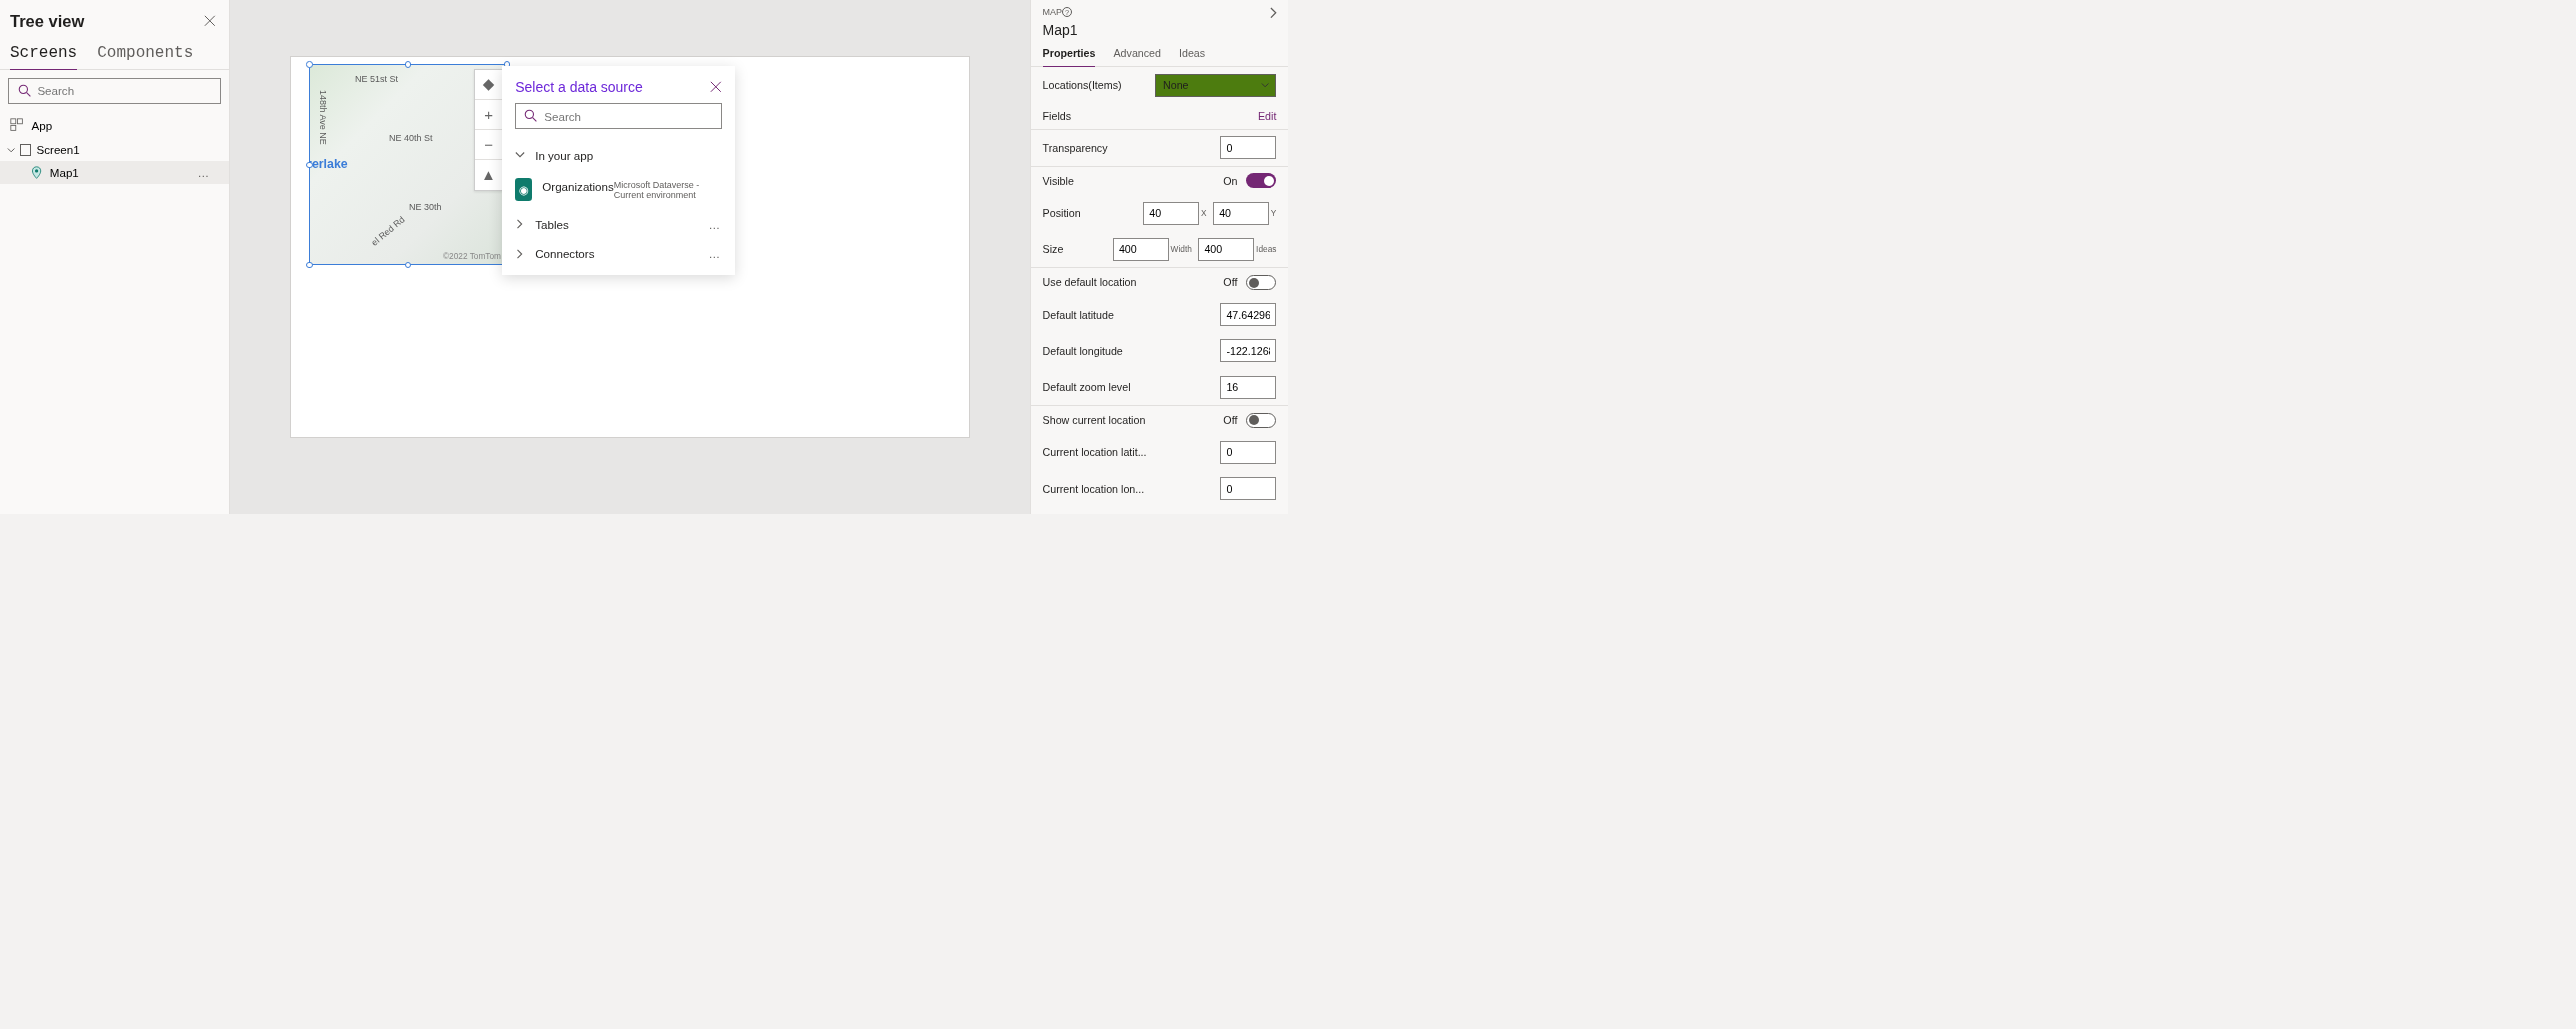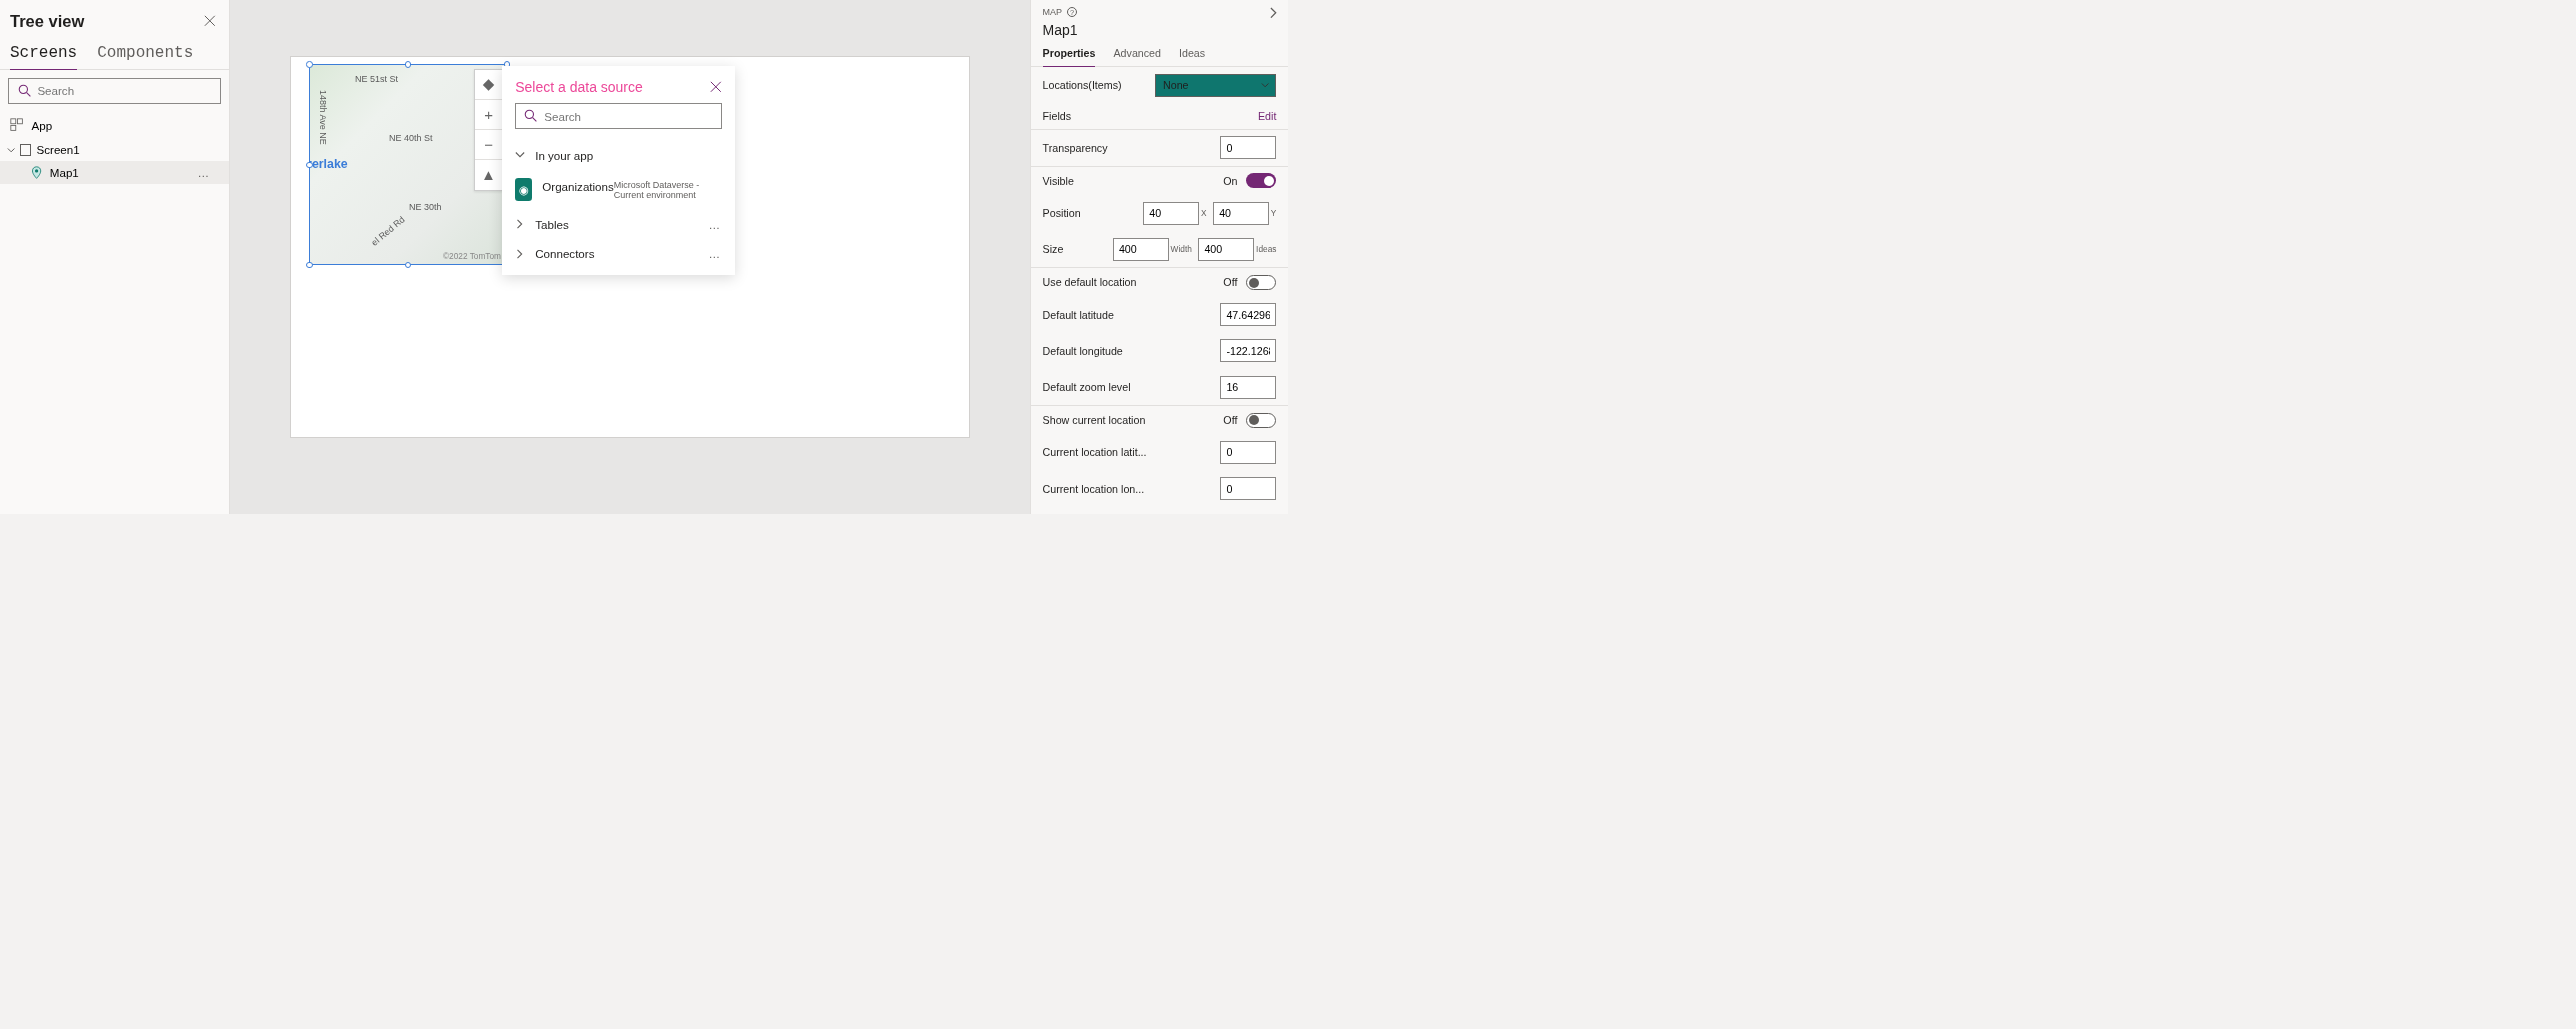--- a/index.html
+++ b/index.html
@@ -43,48 +43,48 @@
 .map-label { position: absolute; font-size: 9px; color: #5a5a5a; }
 .map-place { position: absolute; font-size: 12.4px; color: #3b7dd8; font-weight: 600; }
 .map-copy { position: absolute; right: 5px; bottom: 3.3px; font-size: 8.3px; color: #888; }
 .map-zoom { position: absolute; right: 3.3px; top: 3.3px; display: flex; flex-direction: column; background: #fff; border: 0.8px solid #ccc; box-shadow: 0 0.8px 2.5px rgba(0,0,0,.1); }
 .map-zoom div { width: 26.4px; height: 30px; display: flex; align-items: center; justify-content: center; border-bottom: 0.8px solid #e1dfdd; color: #666; cursor: pointer; font-size: 15px; }
 .map-zoom div:last-child { border-bottom: none; }
 
 
 .ds-popup { position: absolute; left: 211px; top: 9px; width: 233px; background: #fff; box-shadow: 0 3.3px 13.2px rgba(0,0,0,.15); padding: 13.2px 0 6.6px 0; }
 .ds-head { display: flex; justify-content: space-between; align-items: center; padding: 0 13.2px 8.3px 13.2px; }
-.ds-title { font-size: 14px; font-weight: 400; color: #ec4899; }
+.ds-title { font-size: 14px; font-weight: 400; color: #6d28d9; }
 .ds-close { width: 11.6px; height: 11.6px; color: #742774; cursor: pointer; }
 .ds-search { margin: 0 13.2px 11.6px 13.2px; border: 0.8px solid #8a8886; display: flex; align-items: center; padding: 5px 8.3px; }
 .ds-search svg { width: 13.2px; height: 13.2px; color: #742774; }
 .ds-search input { border: none; outline: none; font-size: 11.6px; padding-left: 6.6px; flex: 1; color: #605e5c; }
 .ds-row { display: flex; align-items: center; gap: 10px; padding: 8.3px 13.2px; cursor: pointer; font-size: 11.6px; color: #201f1e; }
 .ds-row .chev { width: 10px; height: 10px; color: #605e5c; display: flex; }
 .ds-row.org .ico { width: 23px; height: 23px; background: #0f7b6c; border-radius: 3.3px; display: flex; align-items: center; justify-content: center; color: #fff; font-size: 11.6px; }
 .ds-row.org .txt { display: flex; flex-direction: row; }
 .ds-row.org .sub { font-size: 9px; color: #605e5c; }
 .ds-row .dots { margin-left: auto; color: #605e5c; letter-spacing: 1.7px; }
 
 
 .prop-panel { position: absolute; right: 0; top: 0; width: 258px; height: 100%; background: #f8f7f6; border-left: 0.8px solid #e1dfdd; display: flex; flex-direction: column; font-size: 10.7px; color: #201f1e; }
 .prop-top { display: flex; justify-content: space-between; align-items: center; padding: 6.6px 8.3px 1.7px 11.6px; }
-.prop-type { font-size: 9px; color: #605e5c; display: flex; gap: 5px; }
+.prop-type { font-size: 9px; color: #605e5c; display: flex; }
 .prop-type .q { width: 10px; height: 10px; border: 0.8px solid #605e5c; border-radius: 50%; display: flex; align-items: center; justify-content: center; font-size: 7.4px; }
 .prop-expand { color: #605e5c; cursor: pointer; }
 .prop-name { font-size: 14px; padding: 1.7px 11.6px 6.6px 11.6px; }
 .prop-tabs { display: flex; gap: 18px; padding: 0 11.6px; border-bottom: 0.8px solid #e1dfdd; }
 .prop-tab { font-size: 10.7px; color: #605e5c; padding: 3.3px 0 6.6px 0; cursor: pointer; }
 .prop-tab.active { color: #201f1e; font-weight: 600; border-bottom: 1.7px solid #742774; margin-bottom: -0.8px; }
 .prop-body { overflow-y: auto; flex: 1; }
 .prop-row { display: flex; justify-content: space-between; align-items: center; padding: 6.6px 11.6px; }
 .prop-sep { border-top: 0.8px solid #e1dfdd; }
 .prop-row label { color: #201f1e; }
 .prop-row .link { color: #742774; cursor: pointer; }
-.prop-select { width: 121px; height: 23px; border: 0.8px solid #605e5c; background: #0f766e; display: flex; align-items: center; justify-content: space-between; padding: 0 6.6px; font-size: 10.7px; cursor: pointer; }
+.prop-select { width: 121px; height: 23px; border: 0.8px solid #605e5c; background: #4d7c0f; display: flex; align-items: center; justify-content: space-between; padding: 0 6.6px; font-size: 10.7px; cursor: pointer; }
 .prop-input { width: 56px; height: 23px; border: 0.8px solid #8a8886; background: #fff; padding: 0 5px; font-size: 10.7px; }
 .prop-input.wide { width: 56px; }
 .toggle { display: flex; align-items: center; gap: 9px; }
 .toggle .track { width: 30px; height: 15px; border-radius: 8.3px; position: relative; cursor: pointer; }
 .toggle .track.on { background: #742774; }
 .toggle .track.off { background: #fff; border: 0.8px solid #605e5c; }
 .toggle .knob { width: 10px; height: 10px; border-radius: 50%; position: absolute; top: 2.5px; }
 .toggle .track.on .knob { background: #fff; right: 2.5px; }
 .toggle .track.off .knob { background: #605e5c; left: 1.7px; top: 1.7px; }
 .pair { display: flex; gap: 6.6px; }

